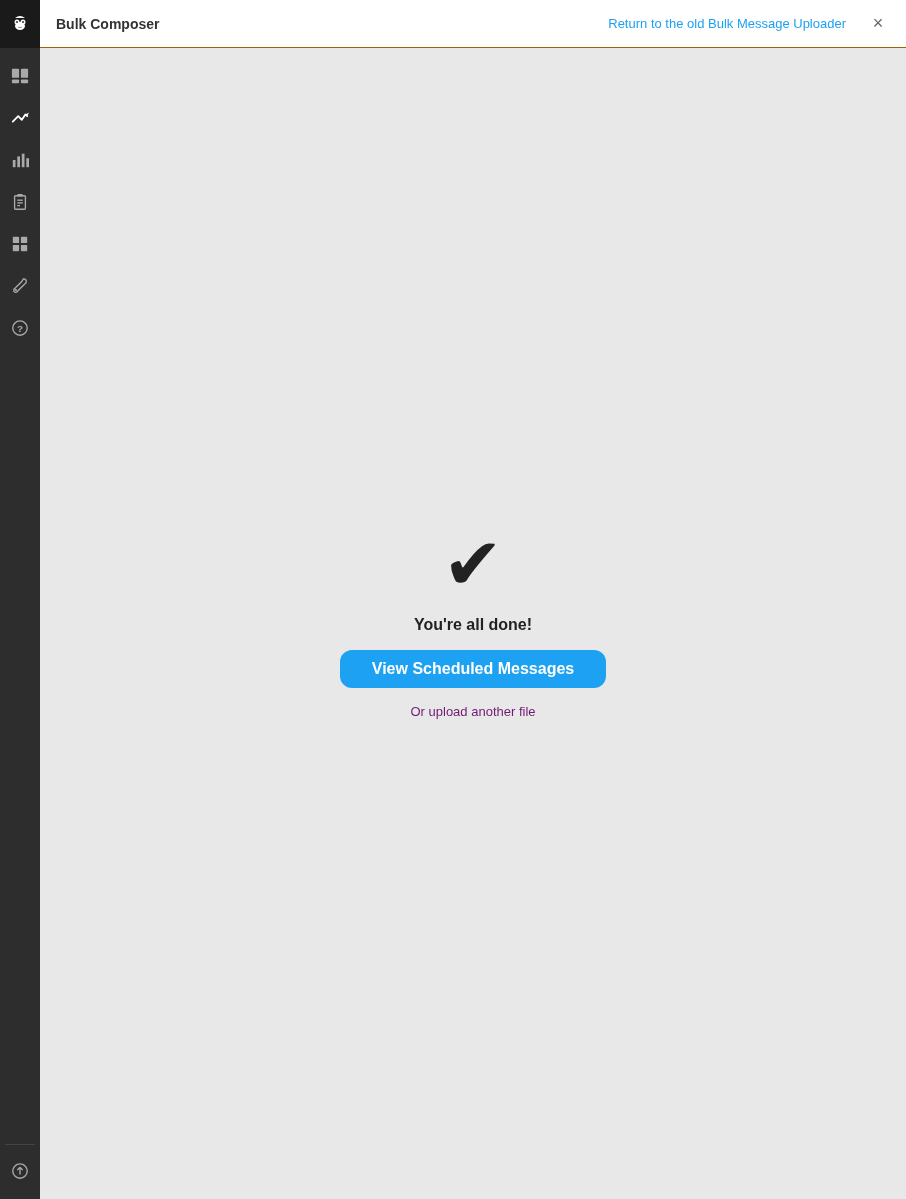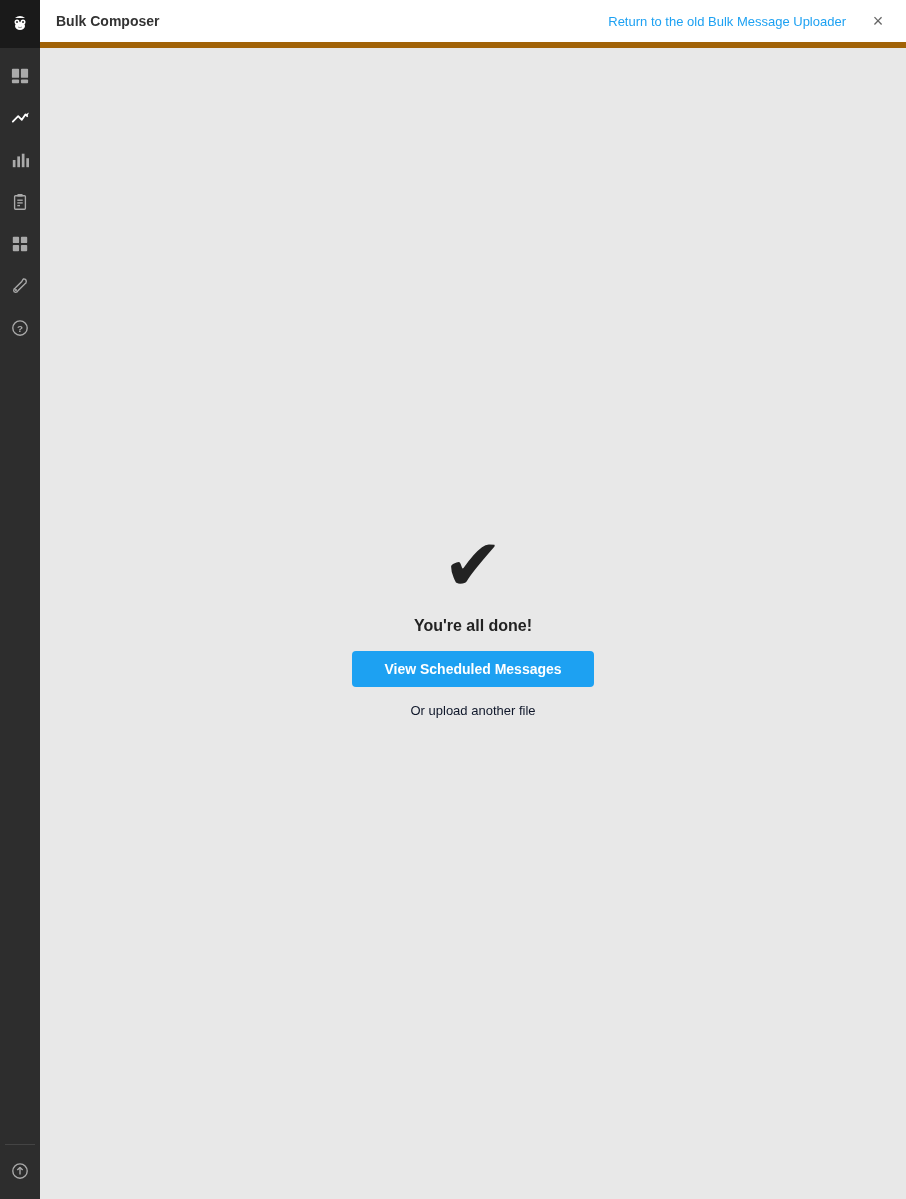--- a/index.html
+++ b/index.html
@@ -74,21 +74,21 @@
       display: flex;
       flex-direction: column;
       background: #e8e8e8;
     }
 
     
     .header {
       width: 100%;
       height: 48px;
       background: #fff;
-      border-bottom: 6px solid #a16207;
+      border-bottom: 1px solid #a16207;
       display: flex;
       align-items: center;
       justify-content: space-between;
       padding: 0 16px;
       flex-shrink: 0;
     }
     .header-title {
       font-size: 14px;
       font-weight: 600;
       color: #333;
@@ -138,30 +138,30 @@
     .done-text {
       font-size: 16px;
       font-weight: 700;
       color: #222;
       text-align: center;
     }
     .view-btn {
       background: #1da1f2;
       color: #fff;
       border: none;
-      border-radius: 4px;
+      border-radius: 12px;
       padding: 10px 32px;
-      font-size: 14px;
+      font-size: 16px;
       font-weight: 600;
       cursor: pointer;
       min-width: 190px;
     }
     .upload-link {
       font-size: 13px;
-      color: #0f172a;
+      color: #701a75;
       text-decoration: none;
       cursor: pointer;
     }
   </style>
 </head>
 <body>
 
 <div class="sidebar">
   <div class="sidebar-logo">
 

